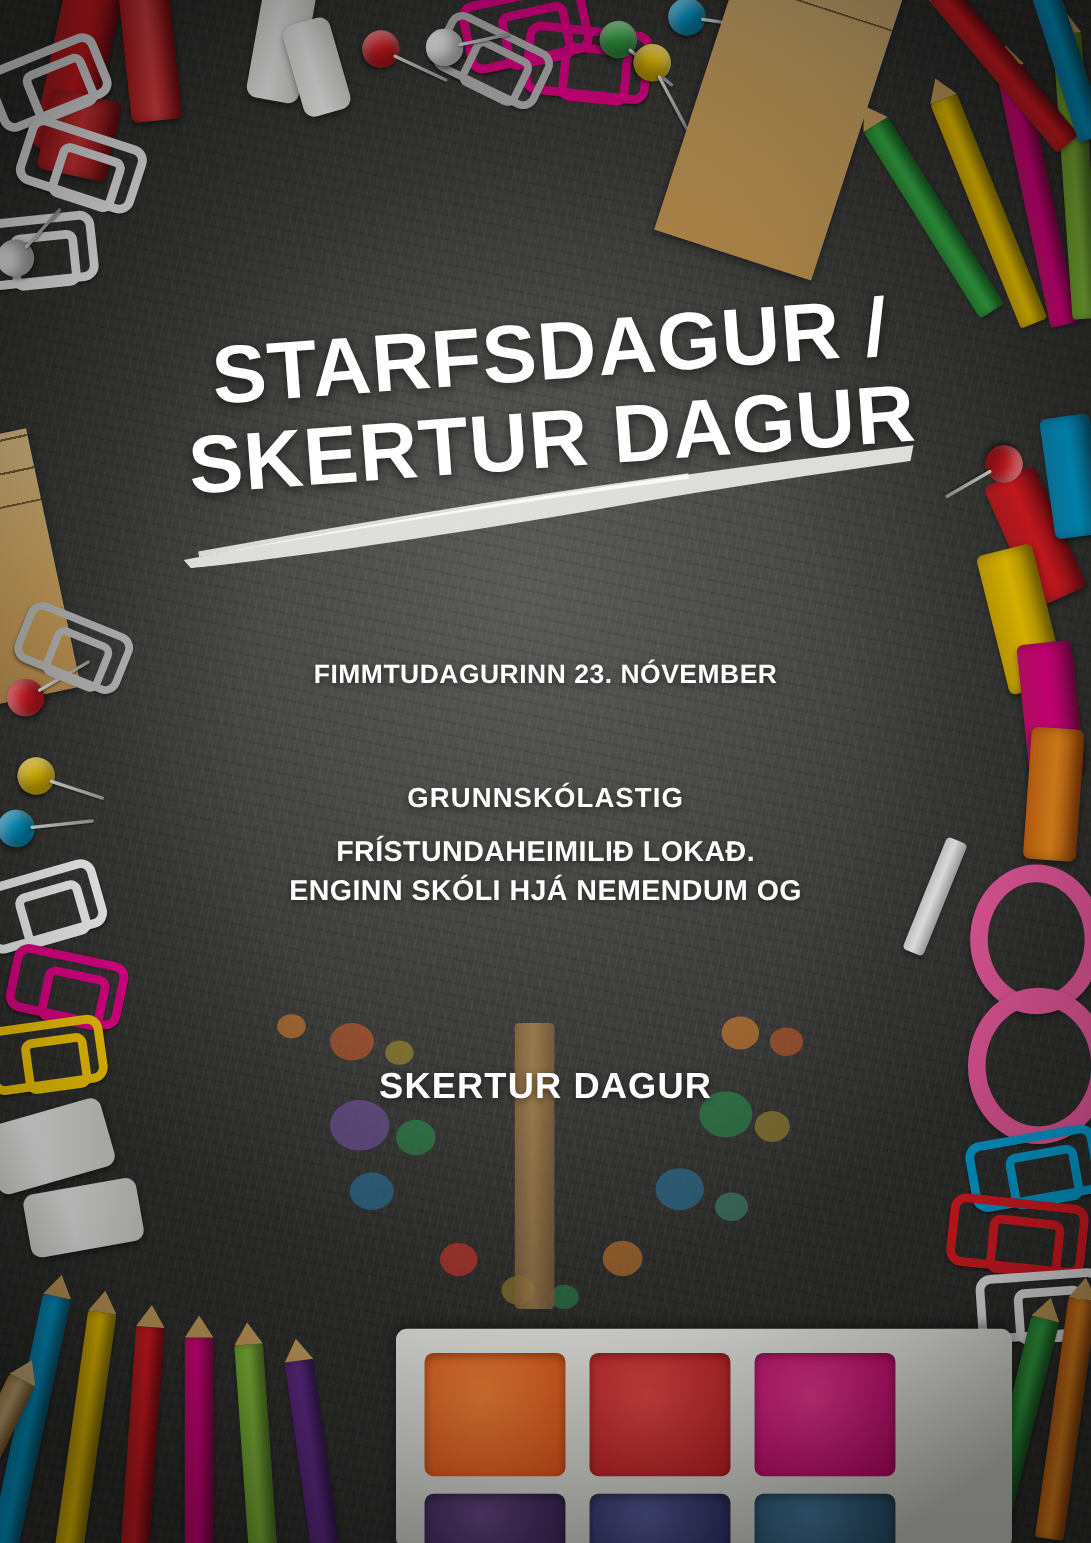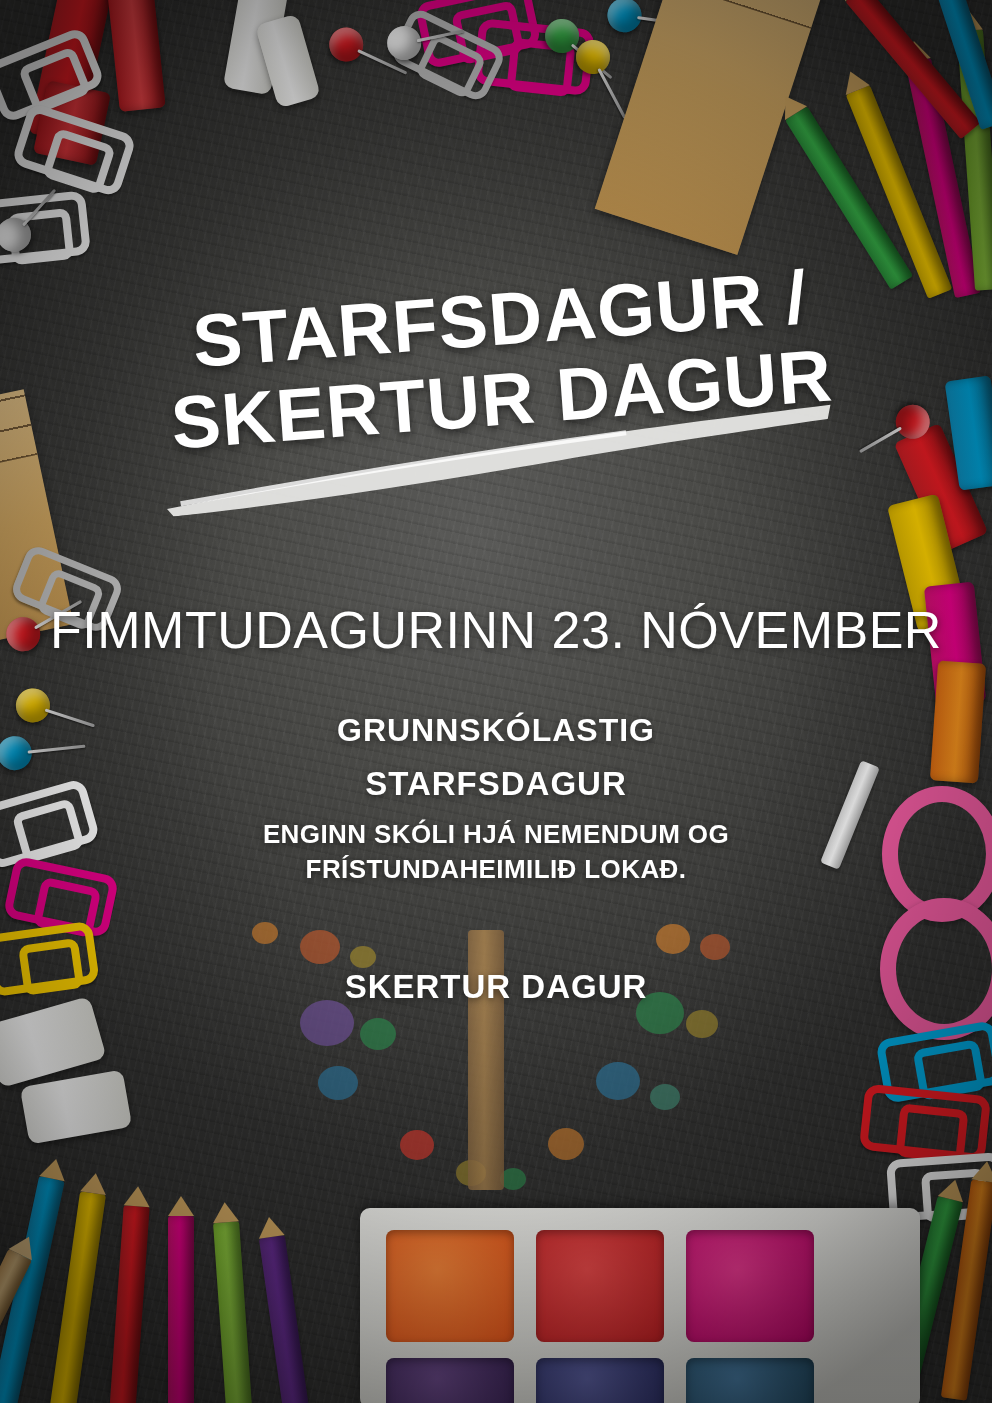--- a/index.html
+++ b/index.html
@@ -202,29 +202,29 @@
     width: 680px;
     height: 56px;
     transform: rotate(-5deg);
   }
   .chalk-underline svg { display: block; }
 
   .date {
     position: absolute;
     left: 0; right: 0;
     top: 600px;
-    font-size: 52px;
-    font-weight: 400;
+    font-size: 24px;
+    font-weight: 700;
     letter-spacing: .5px;
     text-shadow: 0 2px 7px rgba(0,0,0,.5);
   }
 
   .section { position: absolute; left: 0; right: 0; }
   .sec-level {
-    font-size: 32px;
+    font-size: 25px;
     font-weight: 700;
     letter-spacing: 1px;
     margin-bottom: 16px;
     text-shadow: 0 2px 7px rgba(0,0,0,.5);
   }
   .sec-name {
     font-size: 33px;
     font-weight: 700;
     letter-spacing: 1px;
     margin-bottom: 14px;
@@ -430,23 +430,22 @@
       <svg width="680" height="56" viewBox="0 0 680 56" aria-hidden="true">
         <path d="M6 48 C 120 36, 250 24, 380 16 C 470 10, 560 6, 676 2 L 672 16 C 556 22, 462 28, 374 36 C 248 46, 122 54, 12 56 Z" fill="#e6e6e4" opacity="0.95"></path>
         <path d="M20 44 C 150 32, 300 20, 470 12" stroke="#ffffff" stroke-width="5" fill="none" opacity="0.8"></path>
       </svg>
     </div>
 
     <div class="date">FIMMTUDAGURINN 23. NÓVEMBER</div>
 
     <div class="section" id="section-primary">
       <div class="sec-level">GRUNNSKÓLASTIG</div>
-      <div class="sec-name">STARFSDAGUR</div>
+      <div class="sec-line">FRÍSTUNDAHEIMILIÐ LOKAÐ.</div>
       <div class="sec-line">ENGINN SKÓLI HJÁ NEMENDUM OG</div>
-      <div class="sec-line">FRÍSTUNDAHEIMILIÐ LOKAÐ.</div>
     </div>
 
     <div class="section" id="section-preschool">
       <div class="sec-name">SKERTUR DAGUR</div>
     </div>
 
   </div>
 </div>
 
 </body></html>

